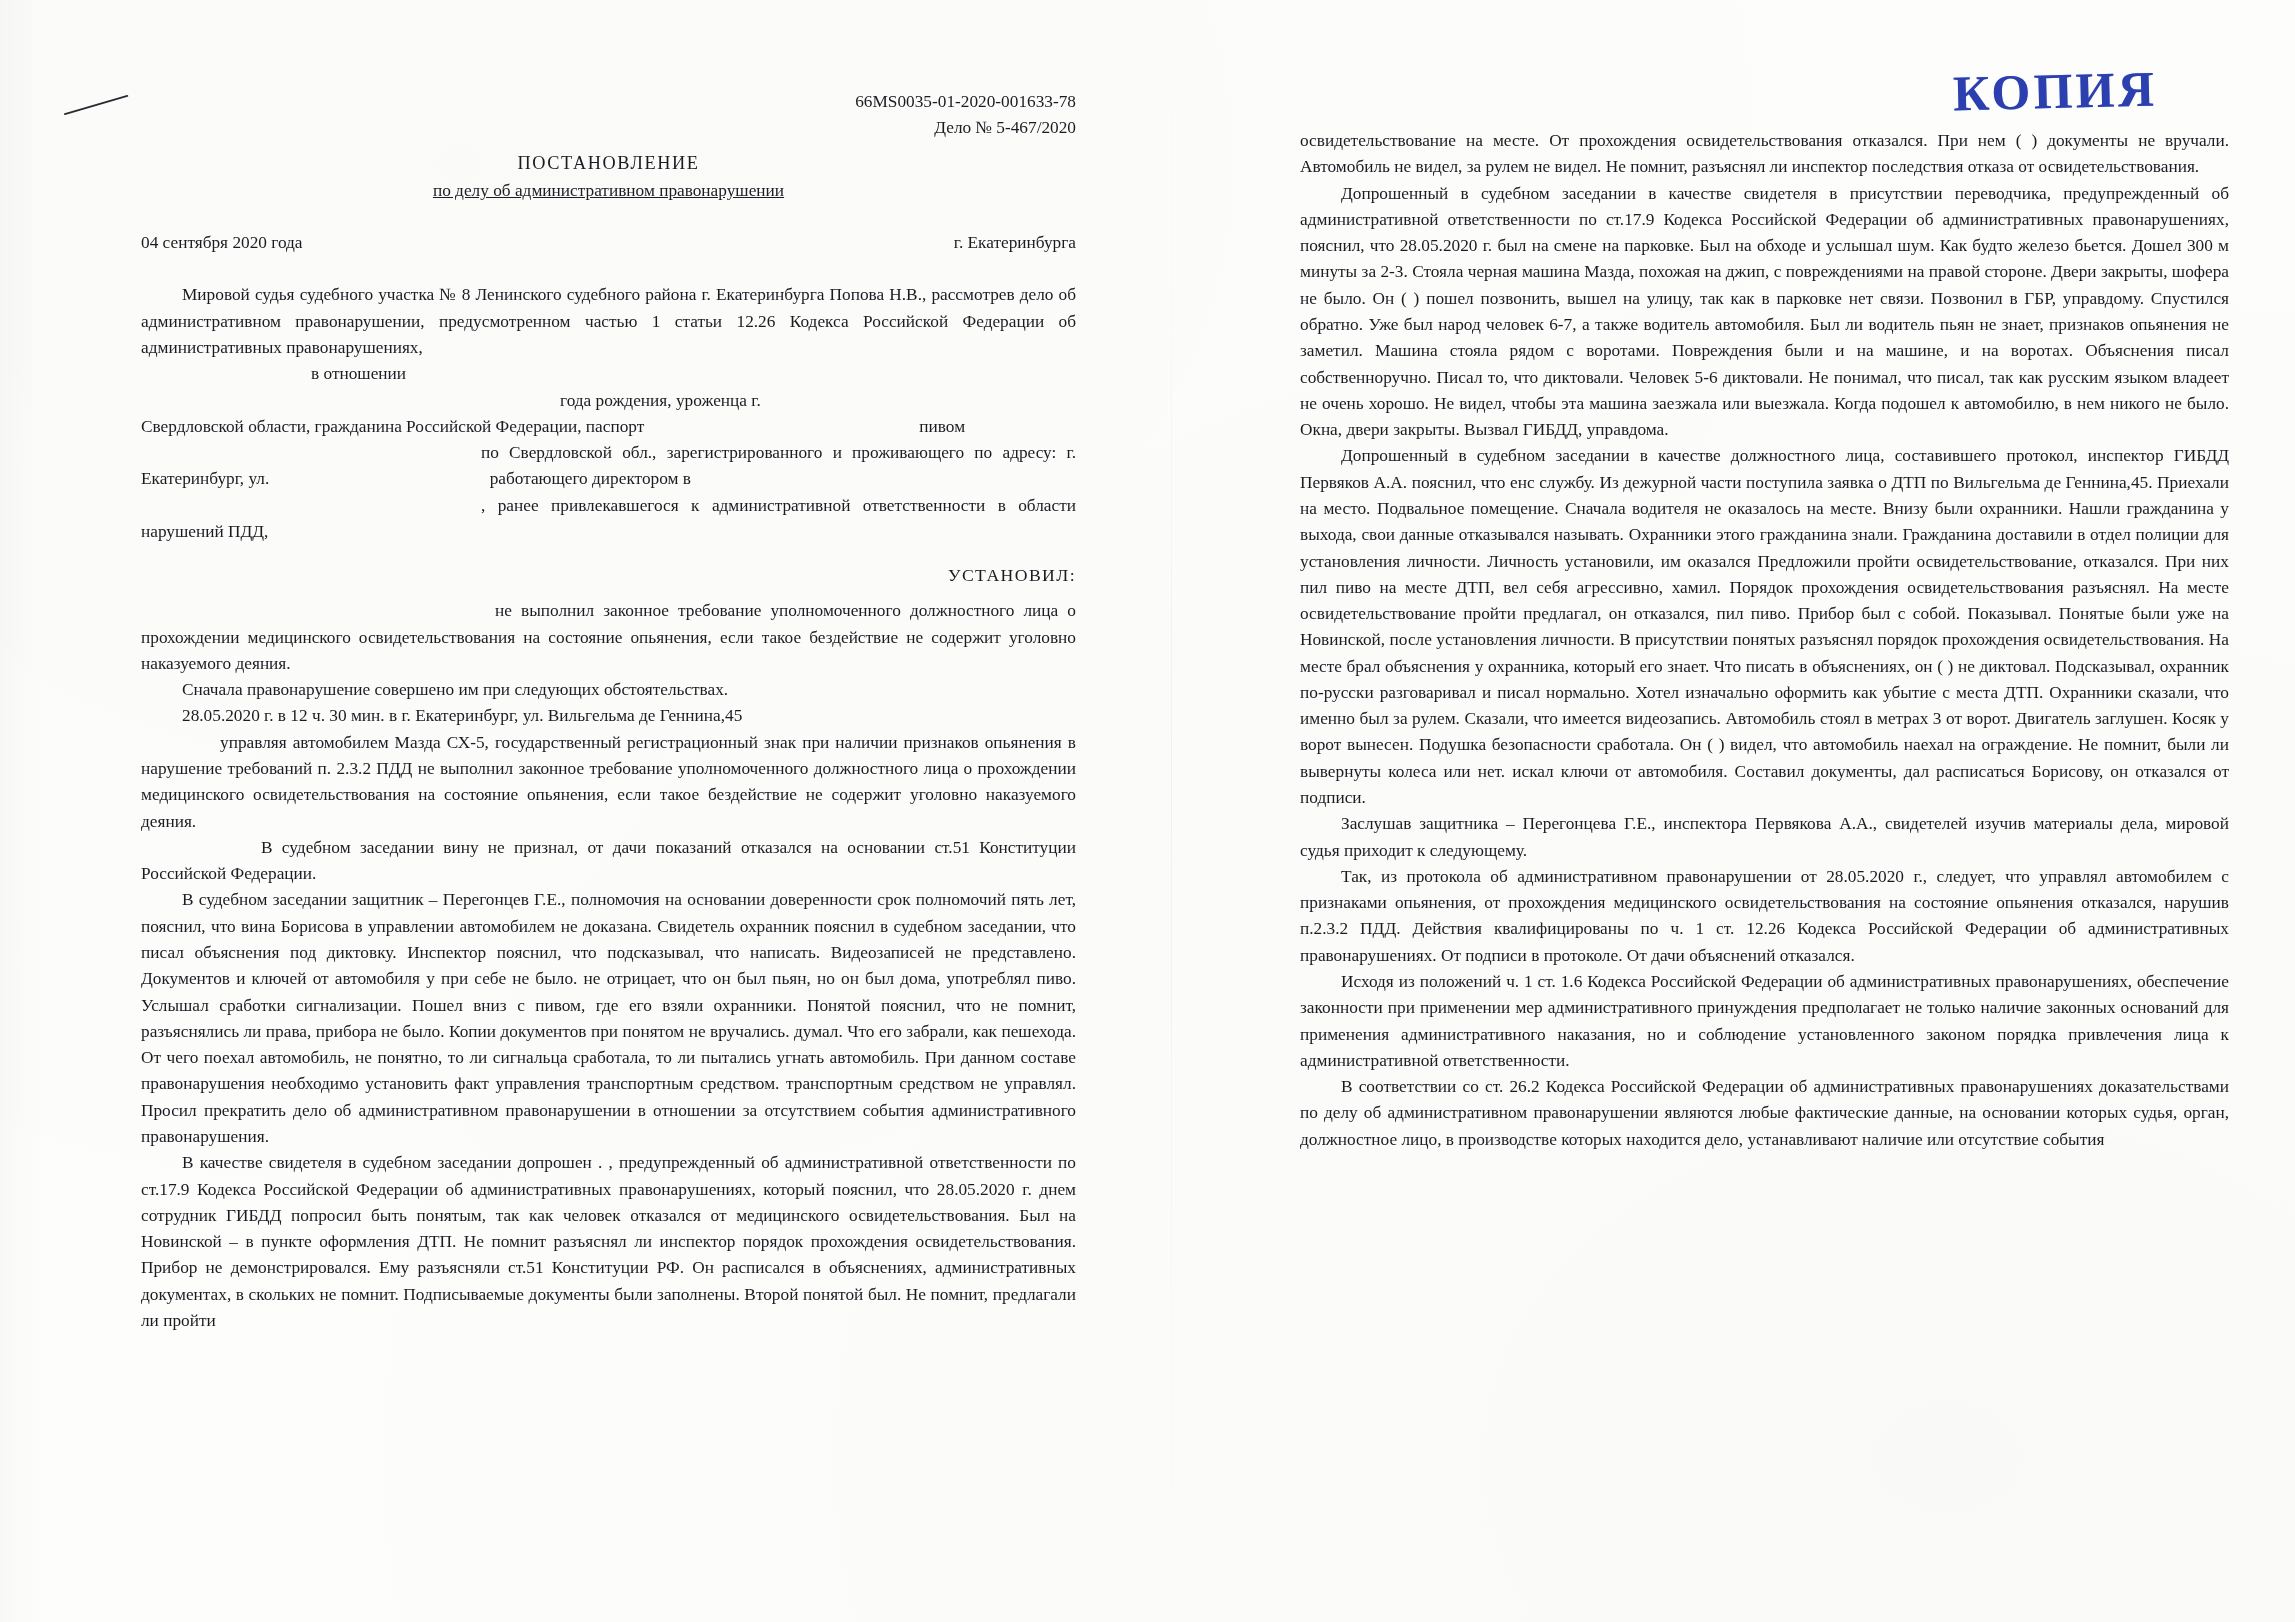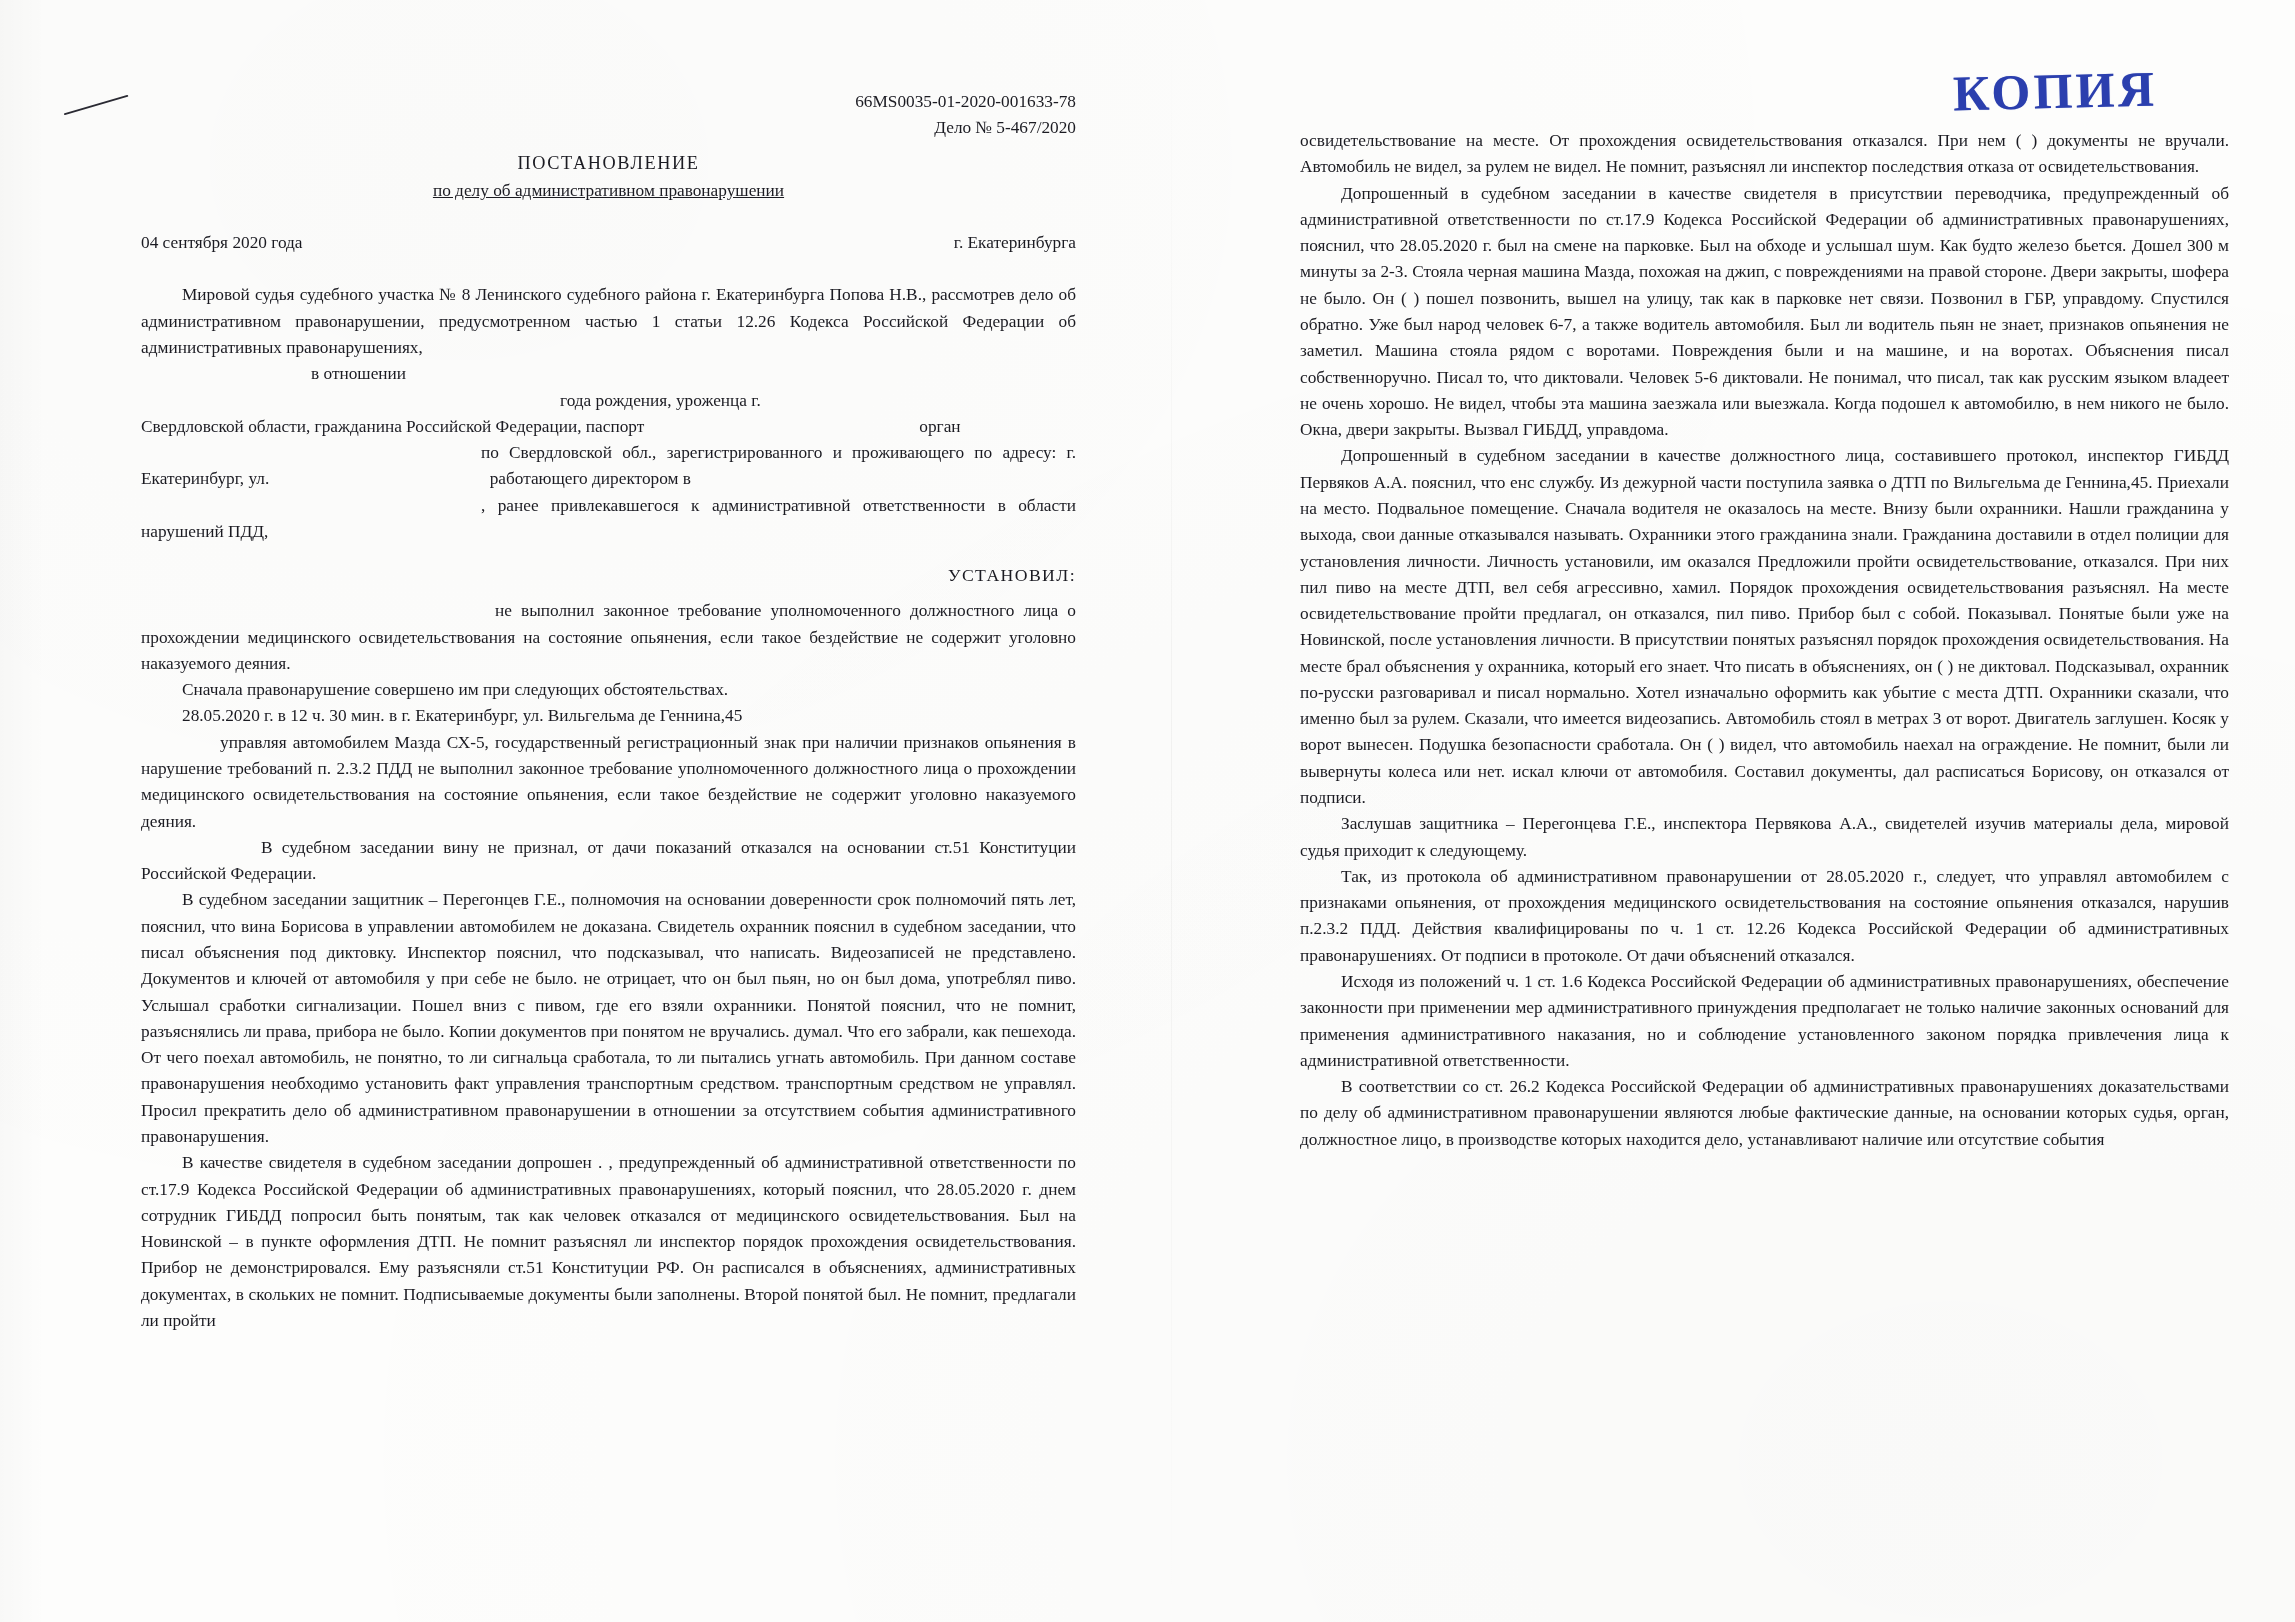--- a/index.html
+++ b/index.html
@@ -162,21 +162,21 @@
 
     <p class="p indent">Мировой судья судебного участка № 8 Ленинского судебного района г. Екатеринбурга Попова Н.В., рассмотрев дело об административном правонарушении, предусмотренном частью 1 статьи 12.26 Кодекса Российской Федерации об административных правонарушениях,</p>
 
     <p class="p">
       <span class="blank b3"></span><span>в отношении</span><span class="blank b7"></span>
     </p>
     <p class="p">
       <span class="blank b7"></span><span>года рождения, уроженца г.</span><span class="blank b2"></span>
     </p>
     <p class="p">
-      <span>Свердловской области, гражданина Российской Федерации, паспорт</span><span class="blank b5"></span><span>орган</span>
+      <span>Свердловской области, гражданина Российской Федерации, паспорт</span><span class="blank b5"></span><span>пивом</span>
     </p>
     <p class="p">
       <span class="blank b6"></span><span>по Свердловской обл., зарегистрированного и проживающего по адресу: г. Екатеринбург, ул.</span><span class="blank b4"></span>
       <span>работающего директором в</span>
     </p>
     <p class="p">
       <span class="blank b6"></span><span>, ранее привлекавшегося к административной ответственности в области нарушений ПДД,</span>
     </p>
 
     <div class="gap-md"></div>

